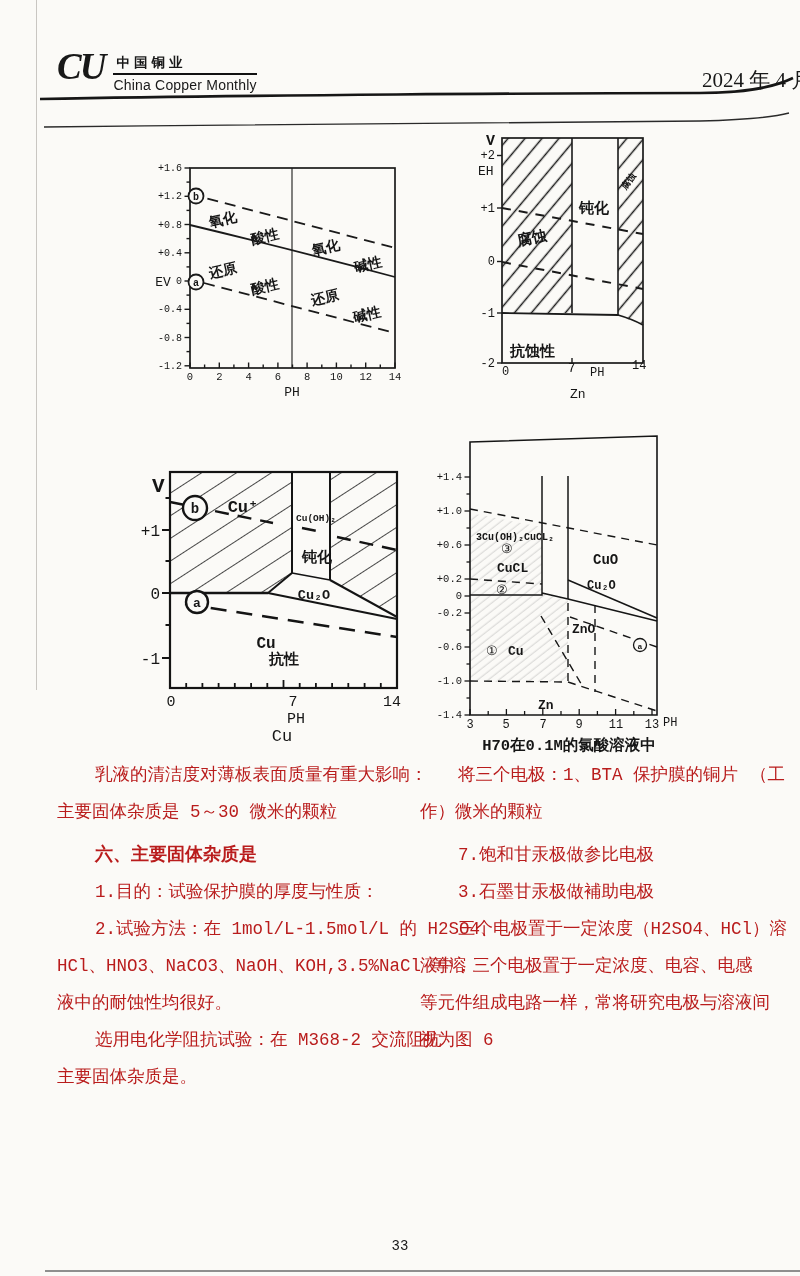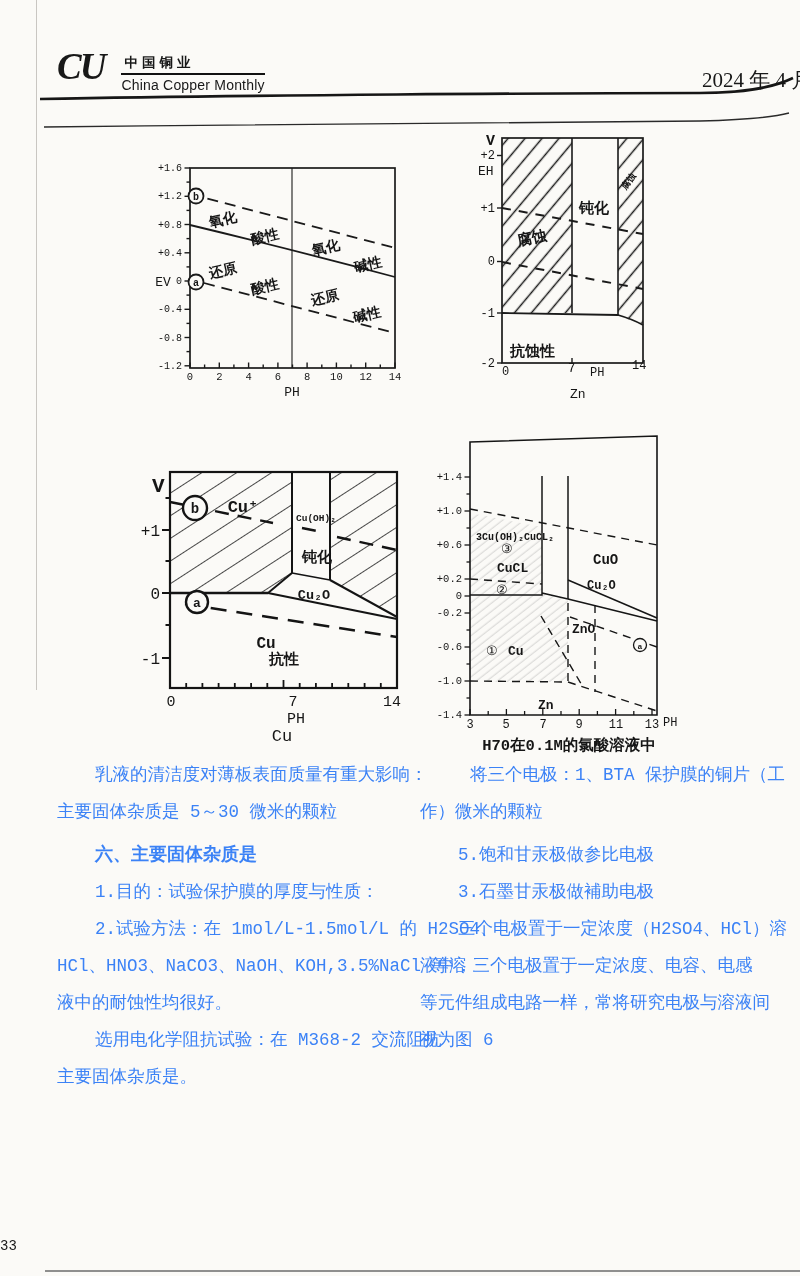--- a/index.html
+++ b/index.html
@@ -7,32 +7,32 @@
        font-family:"Liberation Serif","DejaVu Serif",serif;color:#181818}
   .abs{position:absolute}
   svg.diag{position:absolute;overflow:visible}
   svg text{fill:#161616}
   .mono{font-family:"Liberation Mono","DejaVu Sans Mono",monospace}
   .ser{font-family:"Liberation Serif","DejaVu Serif",serif;font-weight:700}
   .cap{font-family:"Liberation Mono","Liberation Serif",serif;font-weight:700}
   
   .logo{left:57px;top:48px;display:flex;align-items:flex-start}
   .cu{font-family:"Liberation Serif",serif;font-style:italic;font-weight:700;font-size:37px;line-height:37px;letter-spacing:-2px}
-  .lstack{margin-left:17px;padding-top:6px}
+  .lstack{margin-left:9px;padding-top:6px}
   .lcn{font-weight:700;font-size:13.5px;letter-spacing:4px;border-bottom:2.5px solid #111;padding:0 3px 1px 3px;white-space:nowrap}
   .len{font-family:"Liberation Sans","DejaVu Sans",sans-serif;font-weight:400;font-size:14px;margin-top:2px;letter-spacing:.2px;white-space:nowrap}
   .date{left:702px;top:66px;font-size:21px;white-space:nowrap}
   
-  .col{position:absolute;font-family:"Liberation Mono","Liberation Serif",serif;font-size:17.5px;color:#3b82f6}
+  .col{position:absolute;font-family:"Liberation Mono","Liberation Serif",serif;font-size:17.5px;color:#b91c1c}
   .bl{height:37px;line-height:37px;white-space:nowrap}
   .ind{padding-left:38px}
   .head{font-weight:700;margin-top:6px;font-size:18px}
   .mt{margin-top:6px}
-  .gap{display:flex;justify-content:flex-end}
-  .pagenum{left:0;right:0;top:1238px;font-family:"Liberation Mono",monospace;font-size:14px}
+  .gap{display:flex;justify-content:space-between}
+  .pagenum{left:0;right:0;top:1238px;text-align:center;font-family:"Liberation Mono",monospace;font-size:14px}
   .bottomline{left:45px;right:0;top:1270px;height:2px;background:#6b6b6b;opacity:.75}
   .edgeline{left:36px;top:0;width:1px;height:690px;background:#c9c6c2}
 </style>
 </head>
 <body>
 
 <div class="abs edgeline"></div>
 
 <div class="abs logo">
   <div class="cu">CU</div>
@@ -344,21 +344,21 @@
   <div class="bl ind">选用电化学阻抗试验：在 M368-2 交流阻抗</div>
   <div class="bl">主要固体杂质是。</div>
 </div>
 
 <div class="col" style="left:420px;top:757px;width:365px">
   <div class="bl ind gap">
     <span>将三个电极：1、BTA 保护膜的铜片</span>
     <span>（工</span>
   </div>
   <div class="bl">作）微米的颗粒</div>
-  <div class="bl ind mt">5.饱和甘汞极做参比电极</div>
+  <div class="bl ind mt">7.饱和甘汞极做参比电极</div>
   <div class="bl ind">3.石墨甘汞极做補助电极</div>
   <div class="bl ind">三个电极置于一定浓度（H2SO4、HCl）溶</div>
   <div class="bl">液中，三个电极置于一定浓度、电容、电感</div>
   <div class="bl">等元件组成电路一样，常将研究电极与溶液间</div>
   <div class="bl">视为图 6</div>
 </div>
 
 <div class="abs pagenum">33</div>
 <div class="abs bottomline"></div>
 

